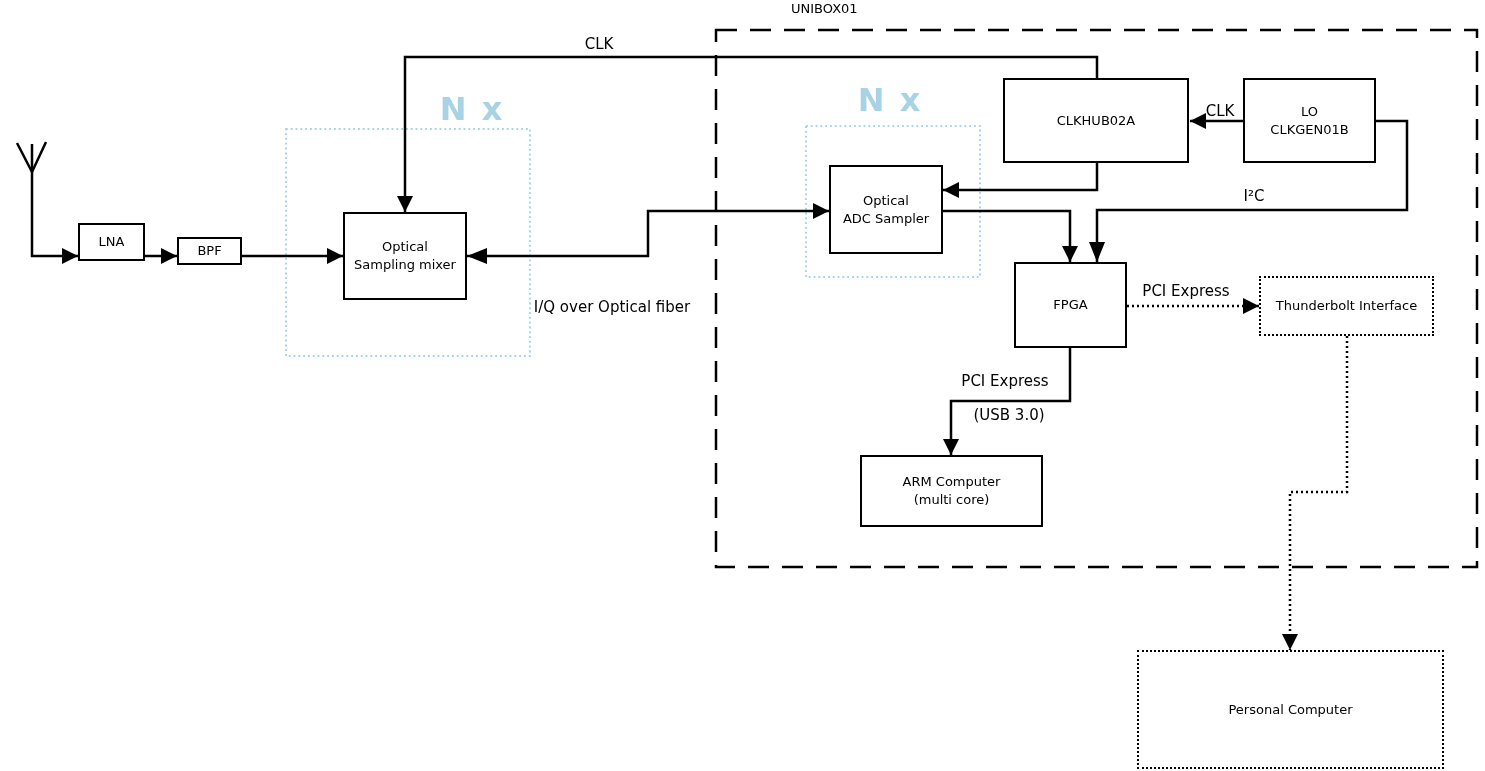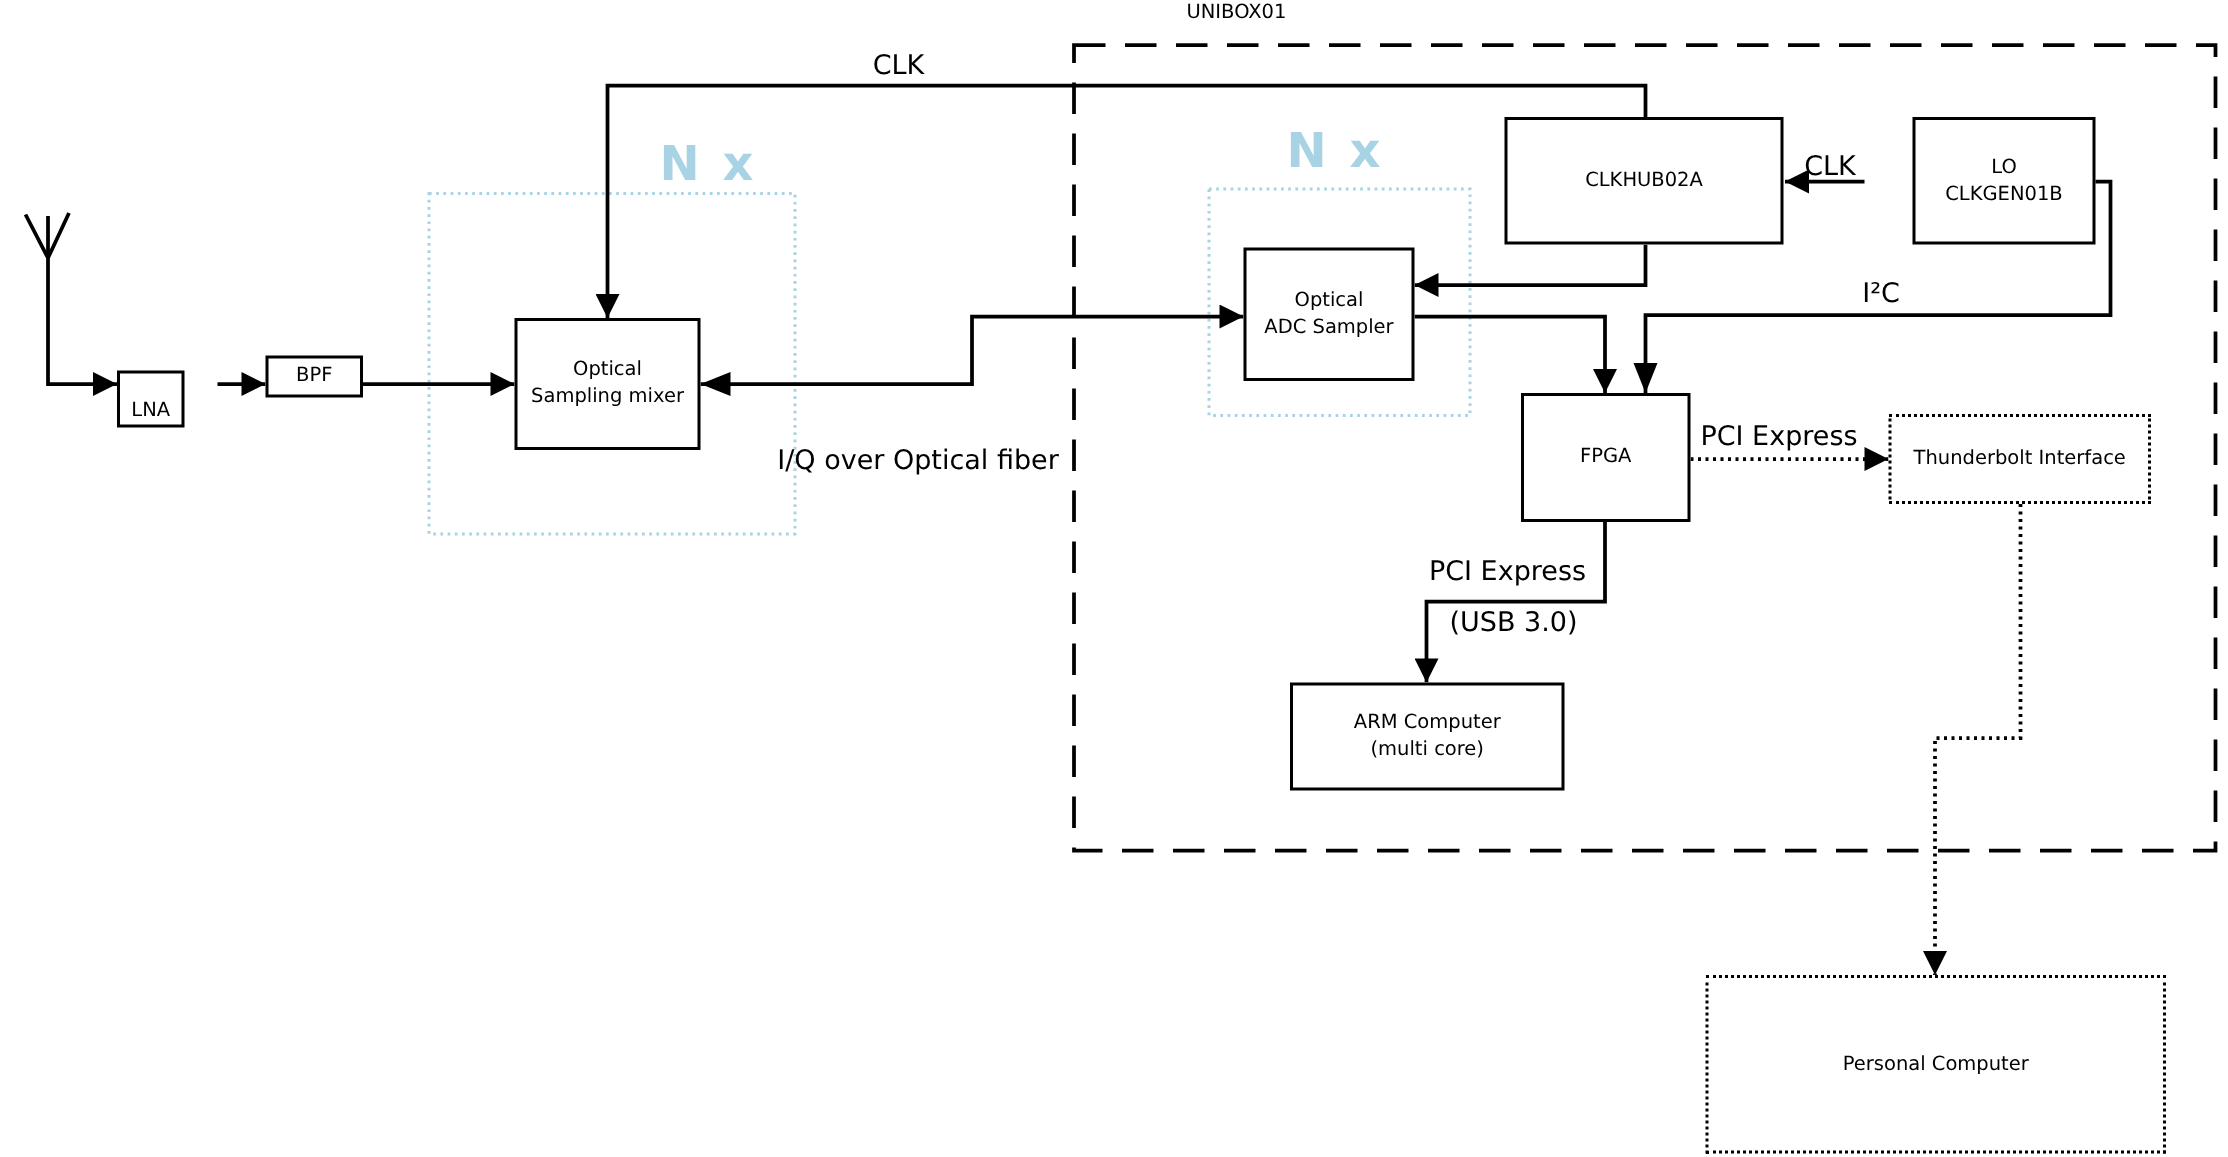--- a/index.html
+++ b/index.html
@@ -9,21 +9,21 @@
   }
   .layer { position:absolute; left:0; top:0; }
   .box {
     position:absolute; background:#ffffff; border:2px solid #000;
     display:flex; flex-direction:column; align-items:center; justify-content:center;
     text-align:center; font-size:13px; line-height:1.35; box-sizing:border-box;
   }
   .box.dotted { border:2px dotted #000; }
   .box span { display:block; }
   .elabel {
-    position:absolute; font-size:18px; white-space:nowrap;
+    position:absolute; font-size:15px; white-space:nowrap;
     transform:translate(-50%,-50%);
   }
   .group-label { position:absolute; font-size:13px; white-space:nowrap; }
   .nx {
     position:absolute; font-size:32px; color:#a7d3e5; white-space:pre;
     transform:translate(-50%,-50%); letter-spacing:2px;font-weight:bold;
   }
 </style>
 </head>
 <body>
@@ -65,21 +65,21 @@
 
     <path d="M1127 306 H1259" fill="none" stroke="#000" stroke-width="2.5" stroke-dasharray="2 3" marker-end="url(#arr)"></path>
 
     <path d="M1347 336 V492 H1290 V650" fill="none" stroke="#000" stroke-width="2.5" stroke-dasharray="2 3" marker-end="url(#arr)"></path>
   </svg>
 
   <div class="group-label" style="left:791px; top:1px;">UNIBOX01</div>
   <div class="nx" style="left:472px; top:109px;">N x</div>
   <div class="nx" style="left:890px; top:100px;">N x</div>
 
-  <div class="box" style="left:78px; top:247px; width:45px; height:38px;justify-content:flex-end;">
+  <div class="box" style="left:78px; top:223px; width:67px; height:38px;">
     <span>LNA</span>
   </div>
 
   <div class="box" style="left:177px; top:237px; width:65px; height:28px;">
     <span>BPF</span>
   </div>
 
   <div class="box" style="left:343px; top:212px; width:124px; height:88px;">
     <span>Optical</span>
     <span>Sampling mixer</span>
@@ -87,21 +87,21 @@
 
   <div class="box" style="left:829px; top:165px; width:114px; height:89px;">
     <span>Optical</span>
     <span>ADC Sampler</span>
   </div>
 
   <div class="box" style="left:1003px; top:78px; width:186px; height:85px;">
     <span>CLKHUB02A</span>
   </div>
 
-  <div class="box" style="left:1243px; top:78px; width:122px; height:85px;margin-left:32px;">
+  <div class="box" style="left:1243px; top:78px; width:133px; height:85px;">
     <span>LO</span>
     <span>CLKGEN01B</span>
   </div>
 
   <div class="box" style="left:1014px; top:262px; width:113px; height:86px;text-align:center;">
     <span>FPGA</span>
   </div>
 
   <div class="box dotted" style="left:1259px; top:276px; width:175px; height:60px;">
     <span>Thunderbolt Interface</span>

